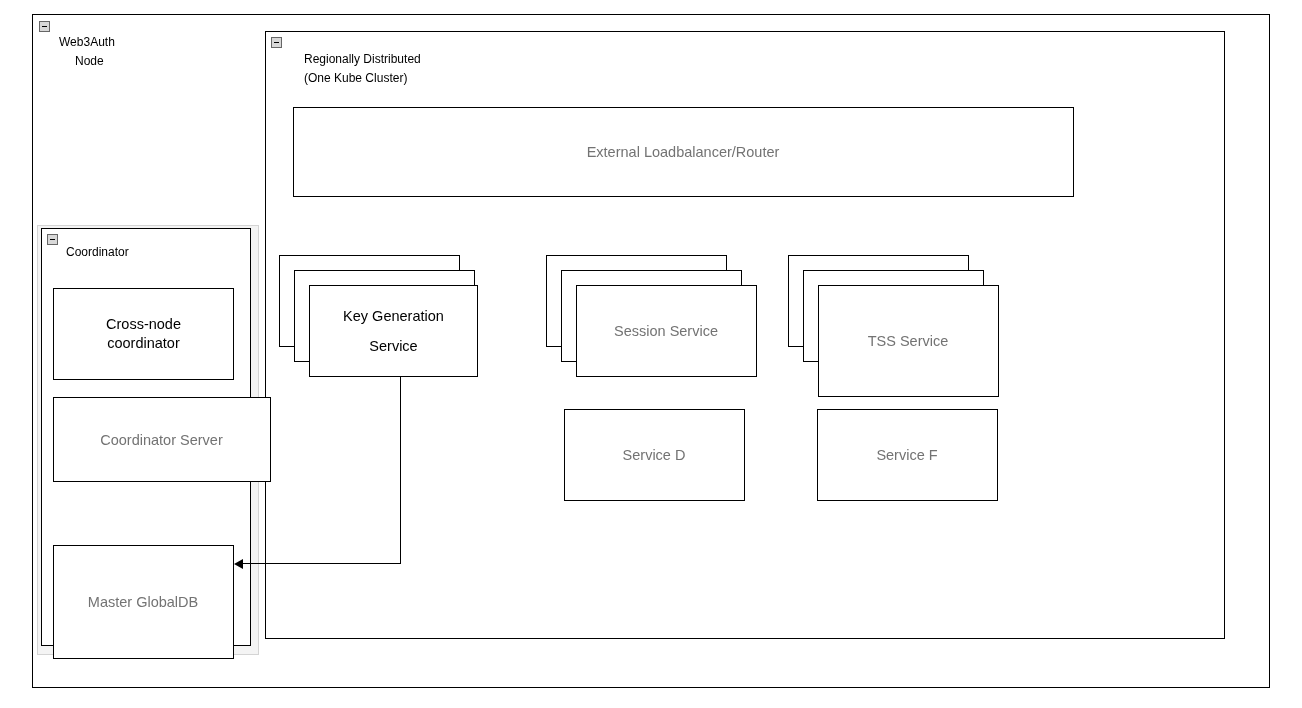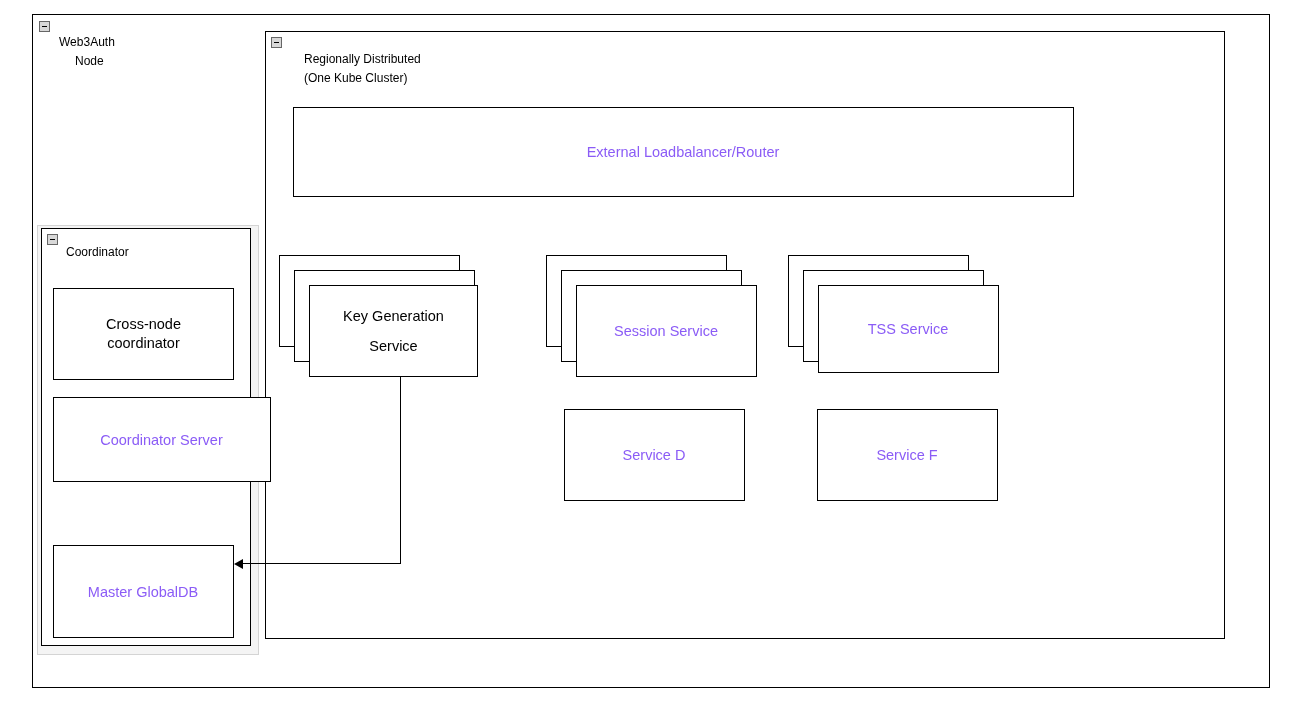--- a/index.html
+++ b/index.html
@@ -61,21 +61,21 @@
   .node-label {
     position: absolute;
     left: 0;
     right: 1px;
     top: 50%;
     transform: translateY(-50%);
     text-align: center;
     font-size: 14.5px;
     line-height: 19px;
     white-space: pre;
-    color: #8b5cf6;
+    color: #737373;
   }
 
   
   .stack-layer {
     position: absolute;
     box-sizing: border-box;
     background: #ffffff;
     border: 1.4px solid #000000;
   }
 
@@ -129,42 +129,42 @@
     <div style="position:absolute; left:0; right:0; top:50%; transform:translateY(-50%); text-align:center;">
       <div style="font-size:14.5px; line-height:19px;">Cross-node</div>
       <div style="font-size:14.5px; line-height:19px;">coordinator</div>
     </div>
   </div>
 
   <div class="box" style="left:53px; top:397px; width:218px; height:85px;">
     <div class="node-label">Coordinator Server</div>
   </div>
 
-  <div class="box" style="left:53px; top:545px; width:181px; height:93px;">
+  <div class="box" style="left:53px; top:545px; width:181px; height:114px;">
     <div class="node-label">Master GlobalDB</div>
   </div>
 
   <div class="stack-layer" style="left:279px; top:255px; width:181px; height:92px;"></div>
   <div class="stack-layer" style="left:294px; top:270px; width:181px; height:92px;"></div>
   <div class="box" style="left:309px; top:285px; width:169px; height:92px;">
     <div style="position:absolute; left:0; right:0; top:50%; transform:translateY(-50%); text-align:center;">
       <div style="font-size:14.5px; line-height:19px;">Key Generation</div>
       <div style="font-size:14.5px; line-height:19px;margin-top:11px;">Service</div>
     </div>
   </div>
 
   <div class="stack-layer" style="left:546px; top:255px; width:181px; height:92px;"></div>
   <div class="stack-layer" style="left:561px; top:270px; width:181px; height:92px;"></div>
   <div class="box" style="left:576px; top:285px; width:181px; height:92px;">
     <div class="node-label">Session Service</div>
   </div>
 
   <div class="stack-layer" style="left:788px; top:255px; width:181px; height:92px;"></div>
   <div class="stack-layer" style="left:803px; top:270px; width:181px; height:92px;"></div>
-  <div class="box" style="left:818px; top:285px; width:181px; height:88px;">
+  <div class="box" style="left:818px; top:285px; width:181px; height:112px;">
     <div class="node-label">TSS Service</div>
   </div>
 
   <div class="box" style="left:564px; top:409px; width:181px; height:92px;">
     <div class="node-label">Service D</div>
   </div>
 
   <div class="box" style="left:817px; top:409px; width:181px; height:92px;">
     <div class="node-label">Service F</div>
   </div>

